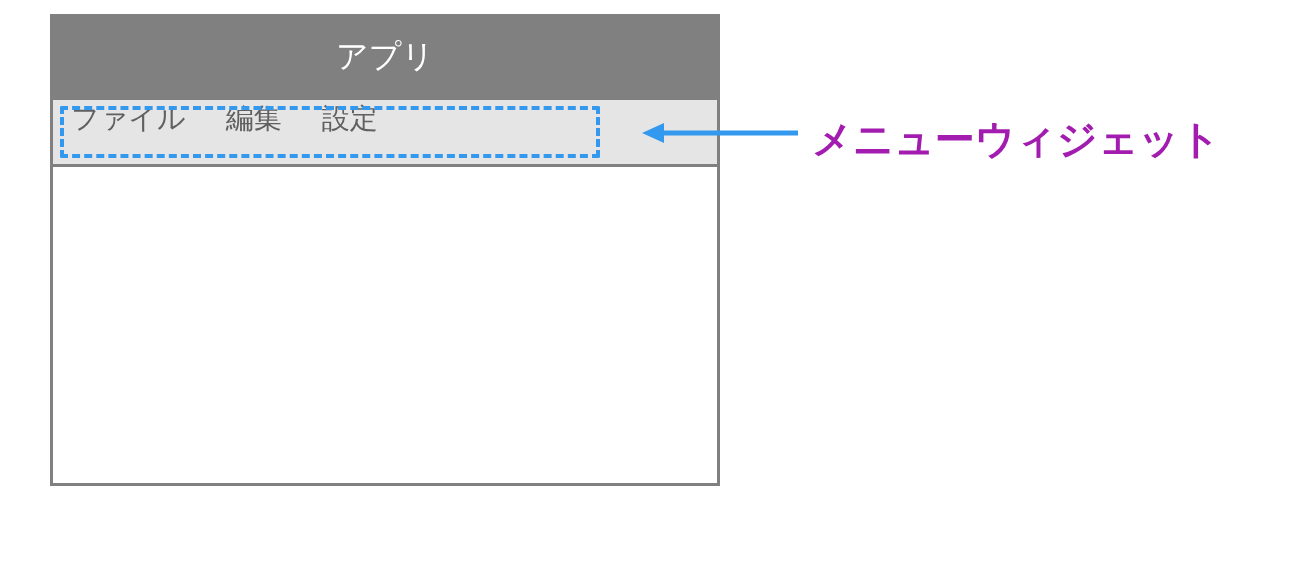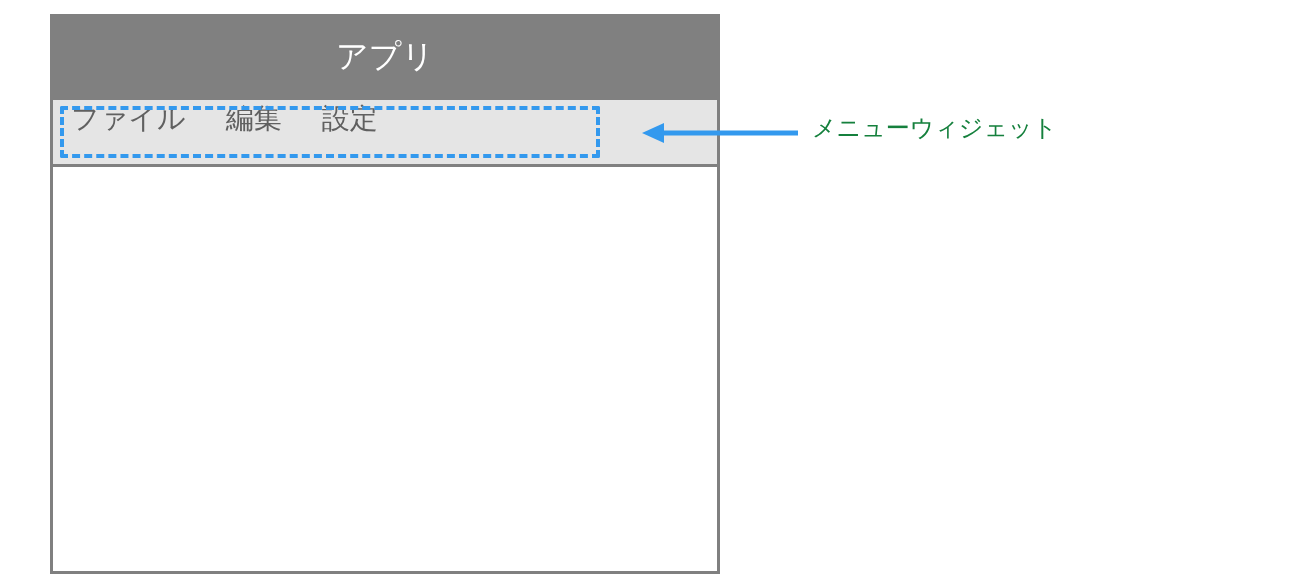--- a/index.html
+++ b/index.html
@@ -12,21 +12,21 @@
       width: 1300px;
       height: 574px;
       position: relative;
       background: #ffffff;
     }
     .app-window {
       position: absolute;
       left: 50px;
       top: 14px;
       width: 670px;
-      height: 560px;
+      height: 472px;
       border: 3px solid #808080;
       background: #ffffff;
     }
     .title-bar {
       width: 100%;
       height: 80px;
       background: #808080;
       display: flex;
       align-items: center;
       justify-content: center;
@@ -73,23 +73,23 @@
       left: 640px;
       top: 118px;
       width: 160px;
       height: 30px;
       pointer-events: none;
     }
     .annotation-text {
       position: absolute;
       left: 812px;
       top: 112px;
-      color: #15803d;
-      font-size: 24px;
-      font-weight: 400;
+      color: #a21caf;
+      font-size: 40px;
+      font-weight: 700;
     }
   </style>
 </head>
 <body>
 
 <div class="app-window">
   <div class="title-bar">
     <span class="title-text">アプリ</span>
   </div>
   <div class="menu-bar">

